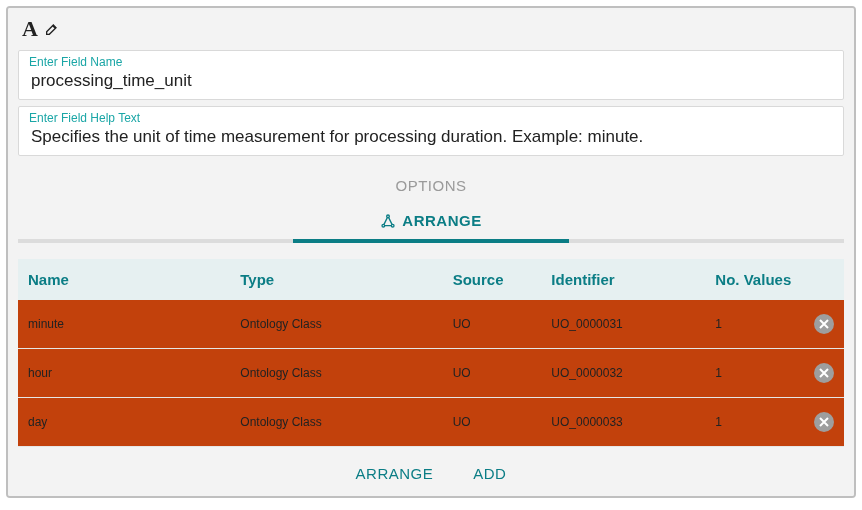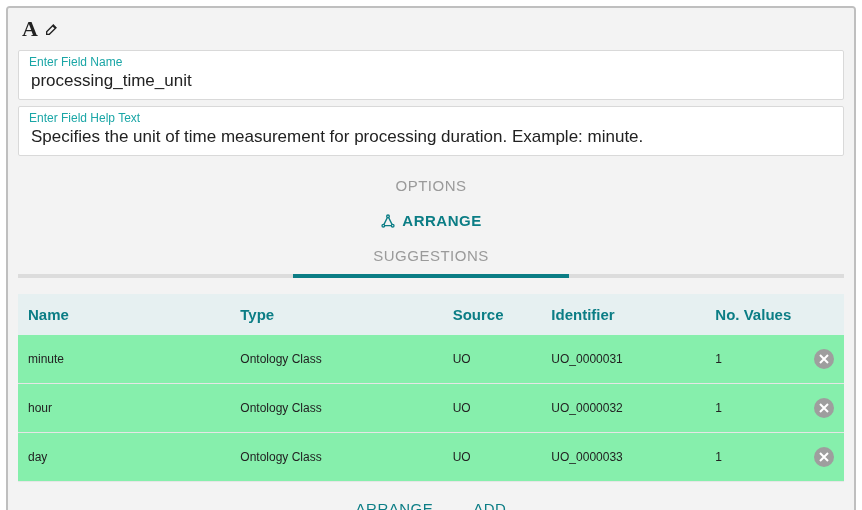--- a/index.html
+++ b/index.html
@@ -80,21 +80,21 @@
     flex:1;
     height:4px;
     background:#dcdcdc;
   }
   .tab-underline > div.active {
     background:#0b7d85;
   }
   .graph-icon svg { display:block; }
   .table-wrap {
     margin: 16px 10px 0 10px;
-    background: #86efac;
+    background: #c2410c;
   }
   table {
     width: 100%;
     border-collapse: collapse;
   }
   thead tr {
     background: #e6f0f1;
   }
   th {
     text-align: left;
@@ -176,23 +176,20 @@
       <span class="graph-icon">
         <svg width="16" height="16" viewBox="0 0 24 24" fill="none" stroke="#0b7d85" stroke-width="2">
           <circle cx="12" cy="5" r="2"></circle>
           <circle cx="5" cy="19" r="2"></circle>
           <circle cx="19" cy="19" r="2"></circle>
           <path d="M11 7L6 17M13 7l5 10M7 19h10"></path>
         </svg>
       </span>
       <span>ARRANGE</span>
     </div>
-    <div class="tab">
-      <span>SUGGESTIONS</span>
-    </div>
   </div>
   <div class="tab-underline">
     <div></div>
       <div class="active"></div>
       <div></div>
   </div>
 
   <div class="table-wrap">
     <table>
       <thead>

